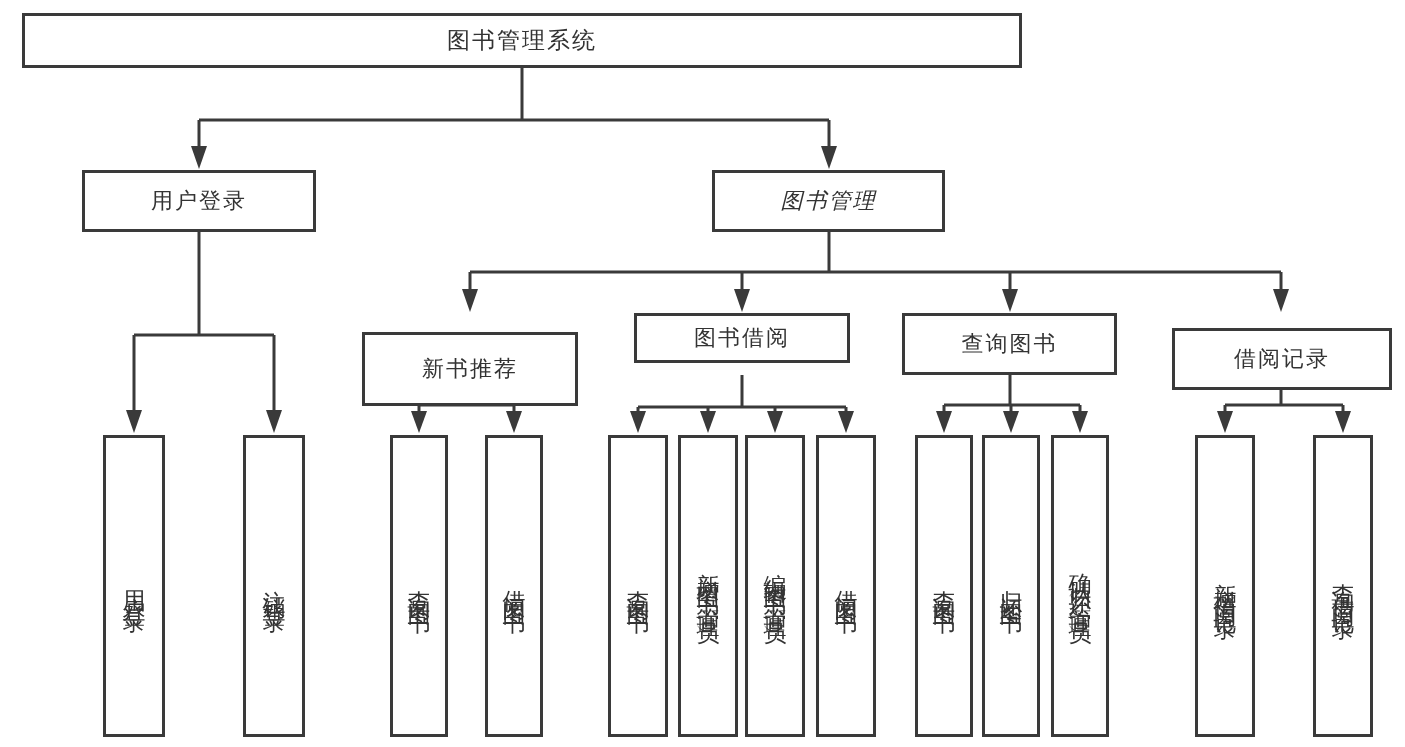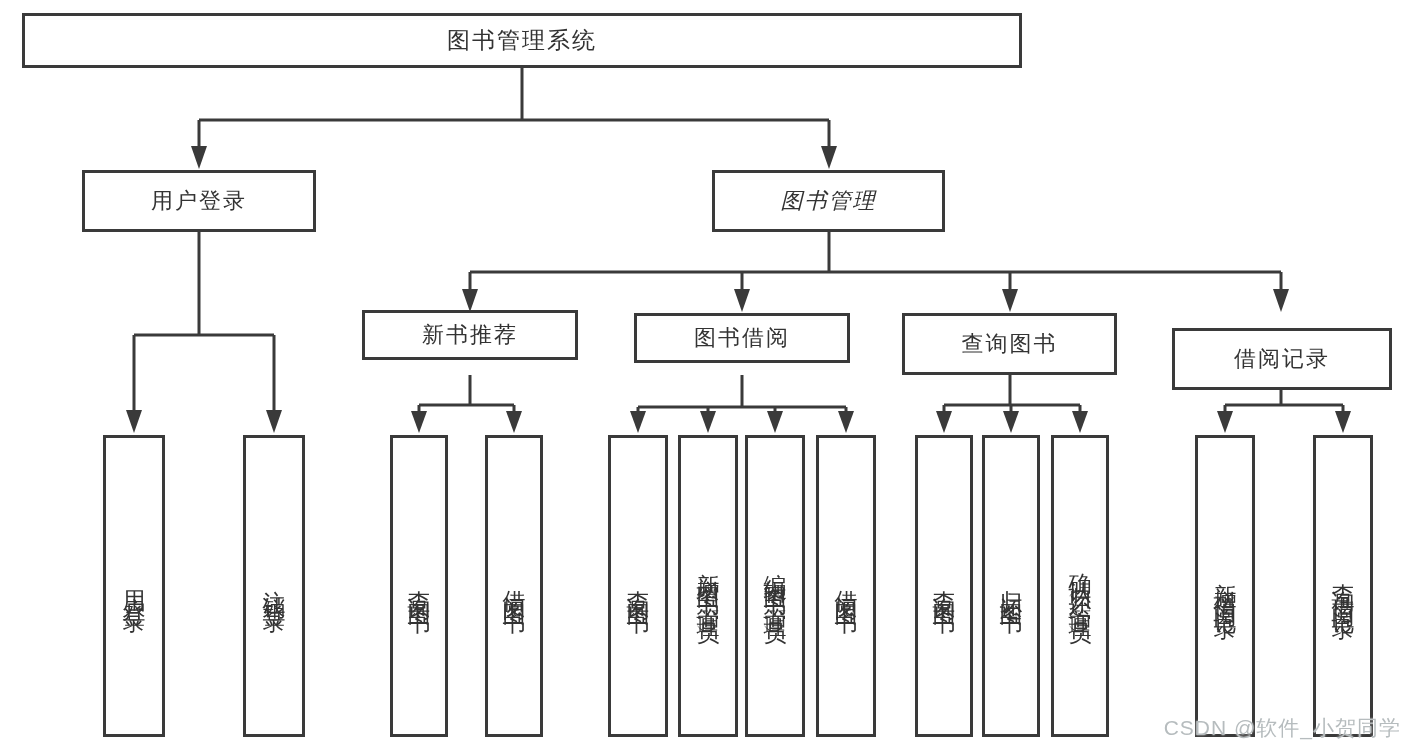--- a/index.html
+++ b/index.html
@@ -96,21 +96,21 @@
     <path class="cline" d="M1281 375 V405 M1225 405 H1343 M1225 405 V413 M1343 405 V413"></path>
     <polygon class="arrow" points="1217,411 1233,411 1225,433"></polygon>
     <polygon class="arrow" points="1335,411 1351,411 1343,433"></polygon>
   </svg>
 
   <div class="node lv1" style="left:22px; top:13px; width:1000px; height:55px;">图书管理系统</div>
 
   <div class="node" style="left:82px; top:170px; width:234px; height:62px;">用户登录</div>
   <div class="node" style="left:712px; top:170px; width:233px; height:62px;font-style:italic;">图书管理</div>
 
-  <div class="node" style="left:362px; top:310px; width:216px; height:50px;">新书推荐</div>
+  <div class="node" style="left:362px; top:332px; width:216px; height:74px;">新书推荐</div>
   <div class="node" style="left:634px; top:313px; width:216px; height:50px;">图书借阅</div>
   <div class="node" style="left:902px; top:313px; width:215px; height:62px;">查询图书</div>
   <div class="node" style="left:1172px; top:328px; width:220px; height:62px;">借阅记录</div>
 
   <div class="node leaf" style="left:103px; top:435px; width:62px; height:302px;">用户登录</div>
   <div class="node leaf" style="left:243px; top:435px; width:62px; height:302px;">注销登录</div>
 
   <div class="node leaf" style="left:390px; top:435px; width:58px; height:302px;">查询图书</div>
   <div class="node leaf" style="left:485px; top:435px; width:58px; height:302px;">借阅图书</div>
 
@@ -119,14 +119,13 @@
   <div class="node leaf" style="left:745px; top:435px; width:60px; height:302px;">编辑图书（管理员）</div>
   <div class="node leaf" style="left:816px; top:435px; width:60px; height:302px;">借阅图书</div>
 
   <div class="node leaf" style="left:915px; top:435px; width:58px; height:302px;">查询图书</div>
   <div class="node leaf" style="left:982px; top:435px; width:58px; height:302px;">归还图书</div>
   <div class="node leaf" style="left:1051px; top:435px; width:58px; height:302px;">确认归还（管理员）</div>
 
   <div class="node leaf" style="left:1195px; top:435px; width:60px; height:302px;">新增借阅记录</div>
   <div class="node leaf" style="left:1313px; top:435px; width:60px; height:302px;">查询借阅记录</div>
 
-  <div class="watermark">CSDN @软件_小贺同学</div>
 </div>
 
 </body></html>

